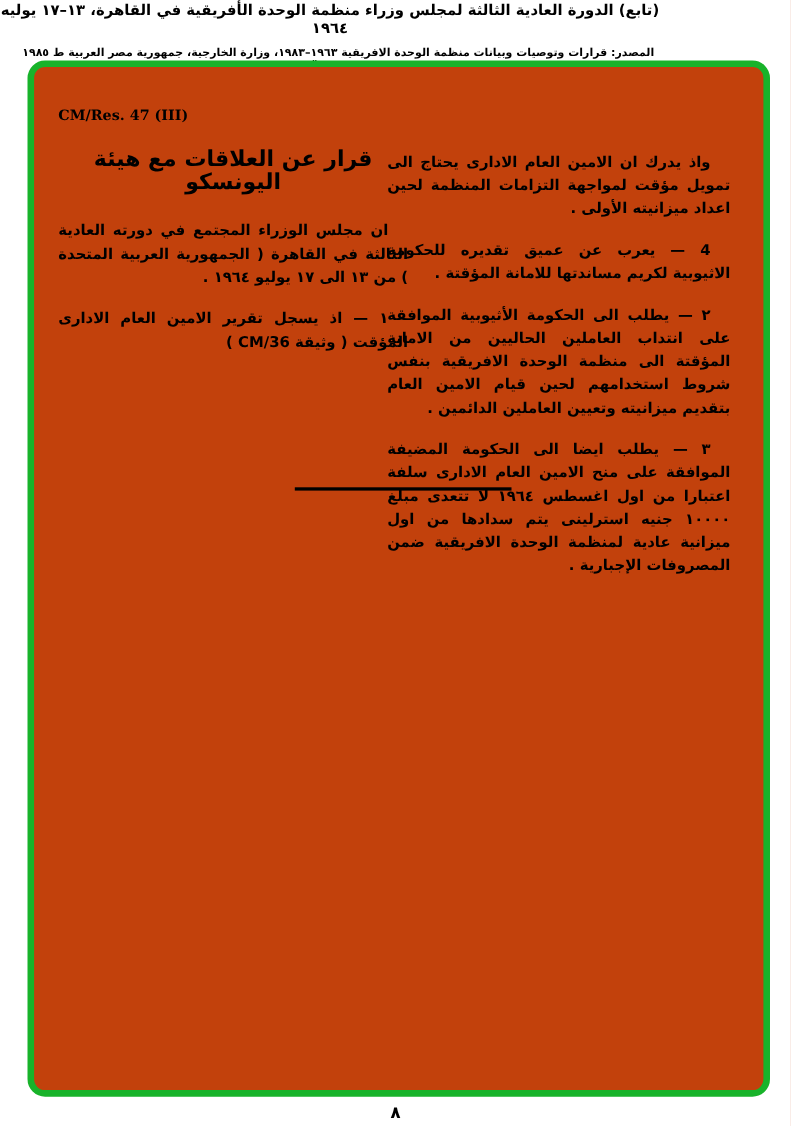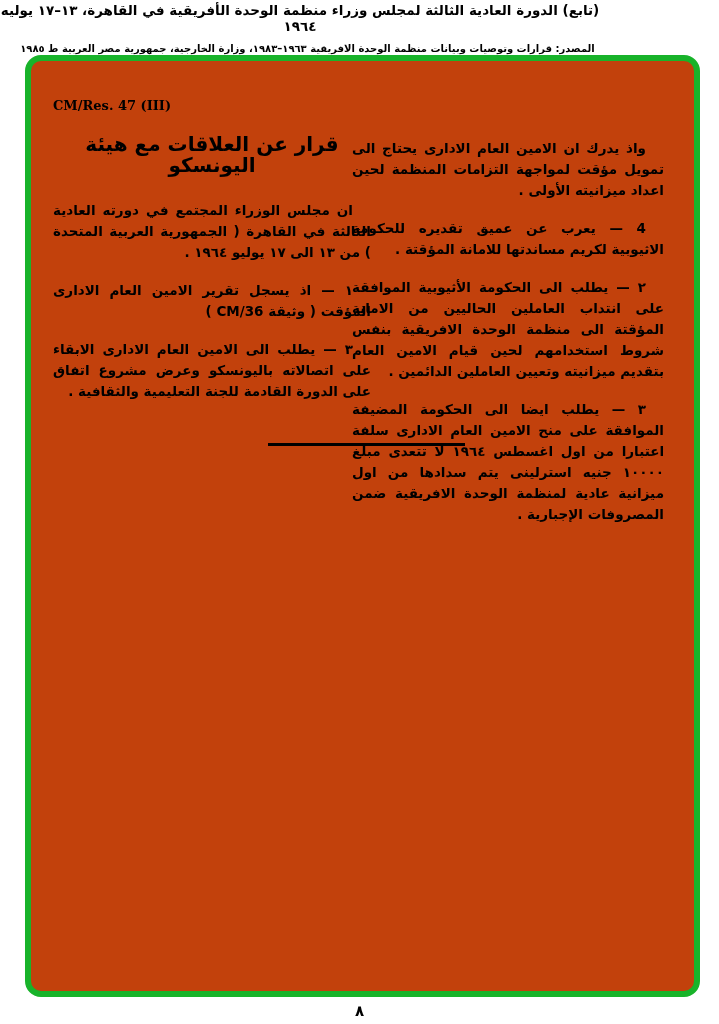--- a/index.html
+++ b/index.html
@@ -89,21 +89,20 @@
   <div class="header-line2">المصدر: قرارات وتوصيات وبيانات منظمة الوحدة الافريقية ١٩٦٣–١٩٨٣، وزارة الخارجية، جمهورية مصر العربية ط ١٩٨٥ ص٣٤–٤١"</div>
 </div>
 
 <div class="frame">
 
   <div class="col col-left">
     <div class="res-id">CM/Res. 47 (III)</div>
     <div class="res-title">قرار عن العلاقات مع هيئة اليونسكو</div>
     <p class="para">ان مجلس الوزراء المجتمع في دورته العادية الثالثة في القاهرة ( الجمهورية العربية المتحدة ) من ١٣ الى ١٧ يوليو ١٩٦٤ .</p>
     <p class="para">١ — اذ يسجل تقرير الامين العام الادارى المؤقت ( وثيقة CM/36 )</p>
-    <p class="para">٣ — يطلب الى الامين العام الادارى الابقاء على اتصالاته باليونسكو وعرض مشروع اتفاق على الدورة القادمة للجنة التعليمية والثقافية .</p>
   </div>
 
   <div class="col col-right">
     <p class="para">واذ يدرك ان الامين العام الادارى يحتاج الى تمويل مؤقت لمواجهة التزامات المنظمة لحين اعداد ميزانيته الأولى .</p>
     <p class="para">4 — يعرب عن عميق تقديره للحكومة الاثيوبية لكريم مساندتها للامانة المؤقتة .</p>
     <p class="para">٢ — يطلب الى الحكومة الأثيوبية الموافقة على انتداب العاملين الحاليين من الامانة المؤقتة الى منظمة الوحدة الافريقية بنفس شروط استخدامهم لحين قيام الامين العام بتقديم ميزانيته وتعيين العاملين الدائمين .</p>
     <p class="para">٣ — يطلب ايضا الى الحكومة المضيفة الموافقة على منح الامين العام الادارى سلفة اعتبارا من اول اغسطس ١٩٦٤ لا تتعدى مبلغ ١٠٠٠٠ جنيه استرلينى يتم سدادها من اول ميزانية عادية لمنظمة الوحدة الافريقية ضمن المصروفات الإجبارية .</p>
   </div>
 
   <div class="divider"></div>

